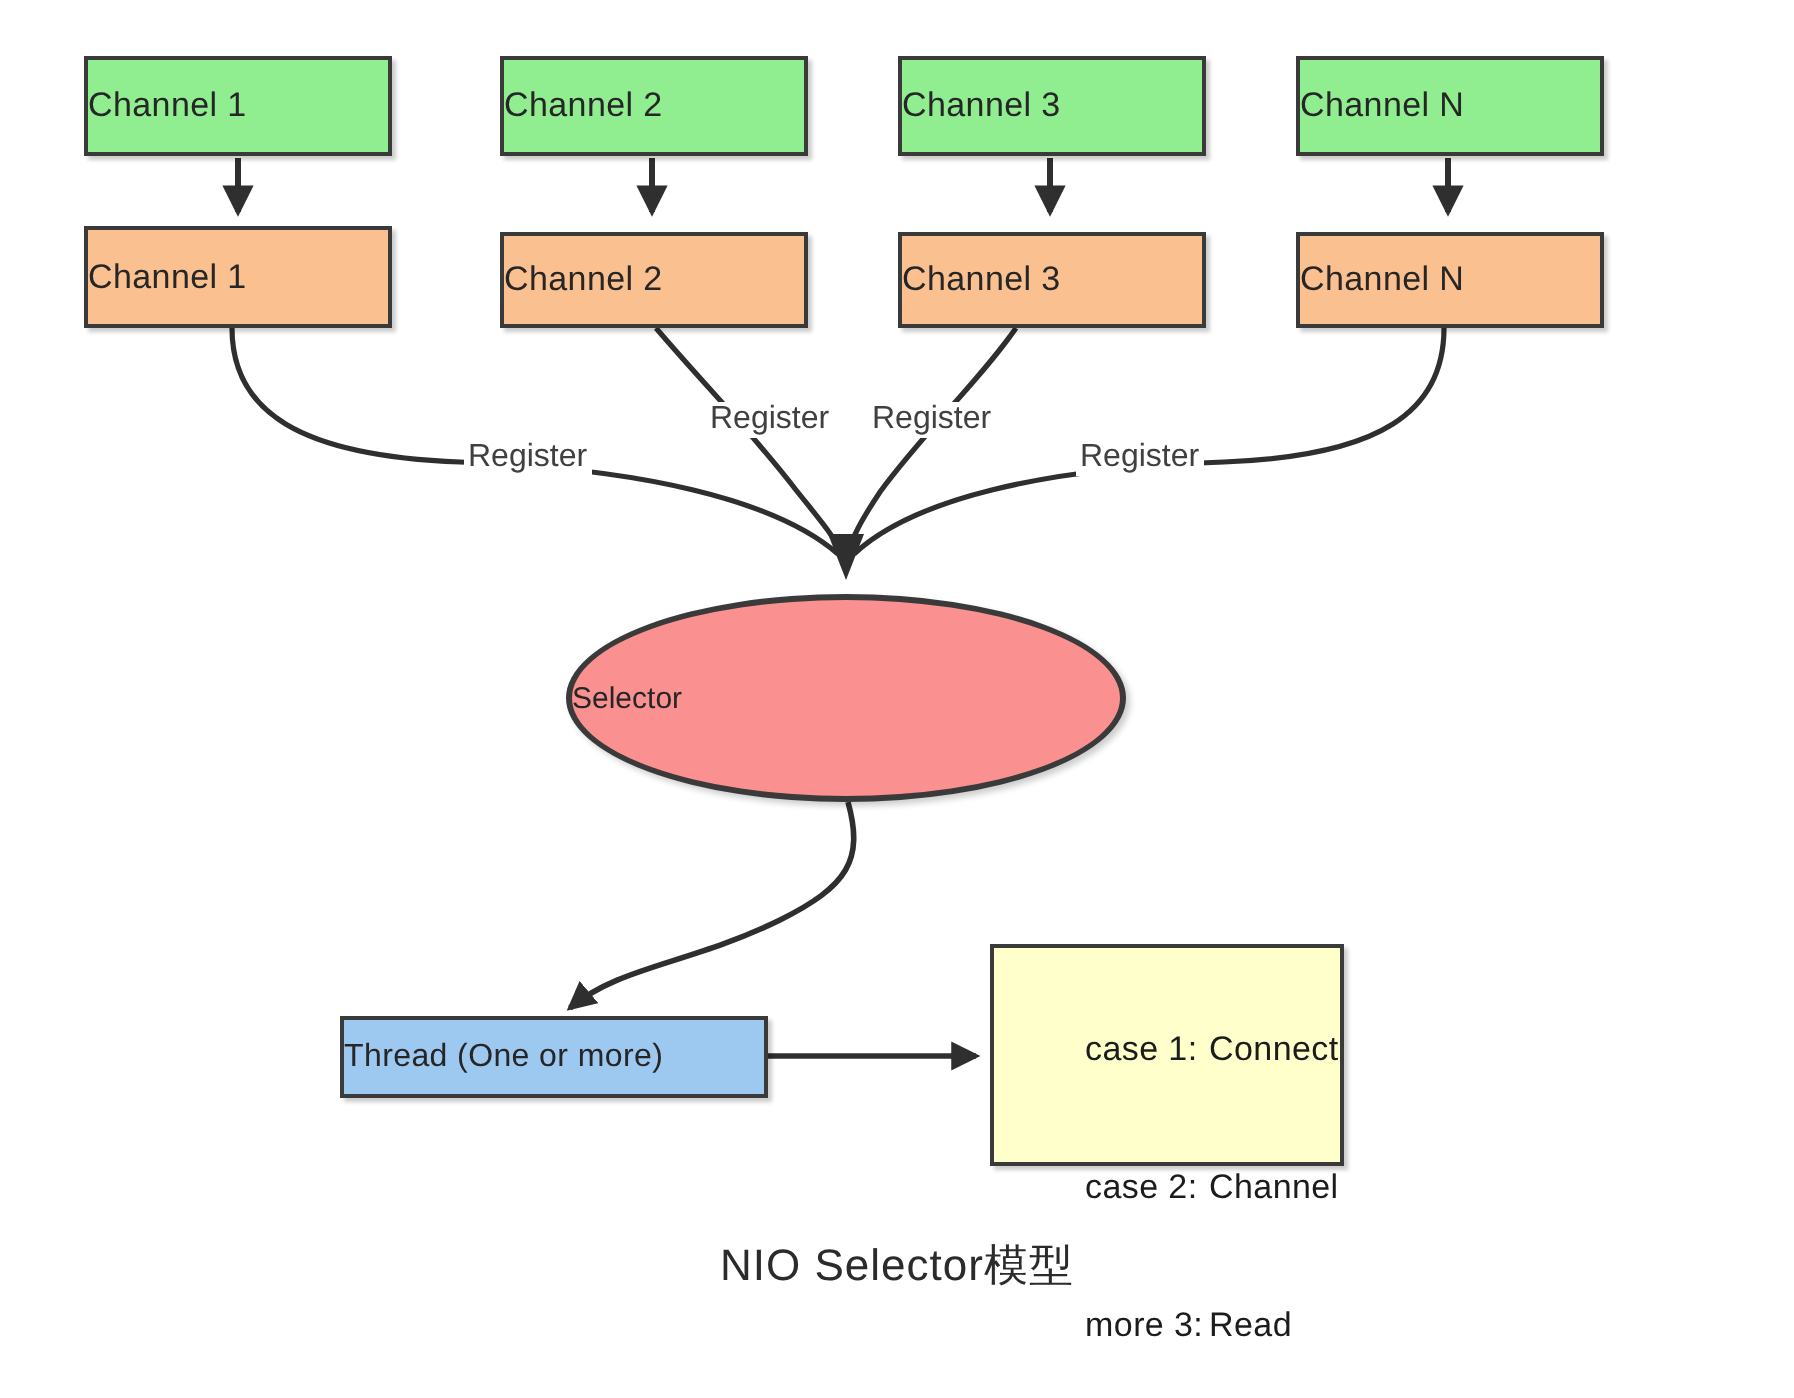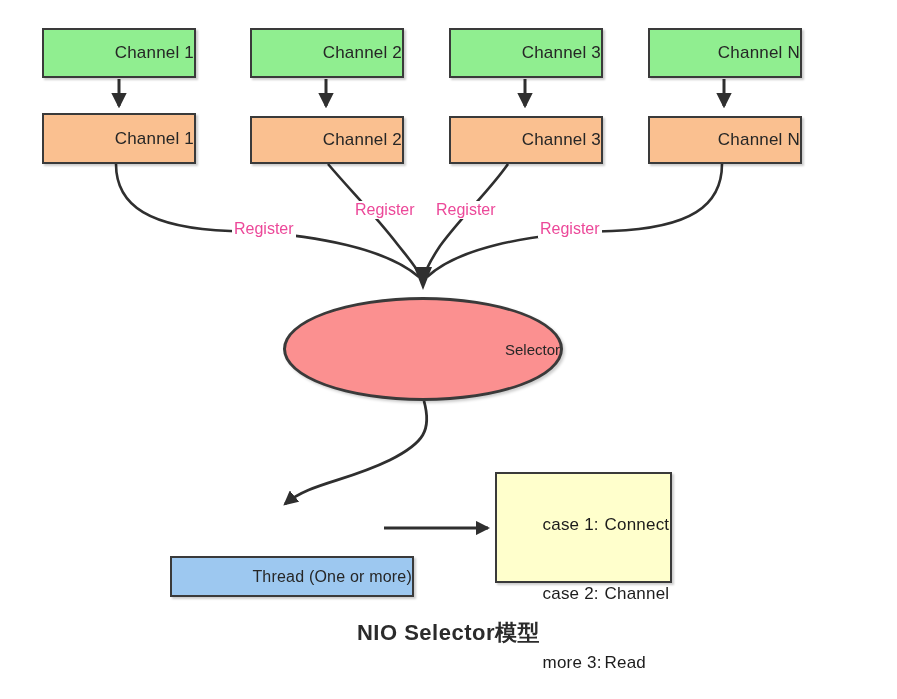--- a/index.html
+++ b/index.html
@@ -23,21 +23,21 @@
     top: 0;
     width: 897px;
     height: 699px;
     pointer-events: none;
   }
   .node {
     position: absolute;
     box-sizing: border-box;
     display: flex;
     align-items: center;
-    justify-content: flex-end;
+    justify-content: flex-start;
     border: 2px solid #3a3a3a;
     color: #262626;
     font-size: 17px;
     letter-spacing: 0.2px;
     white-space: nowrap;
     box-shadow: 2px 2px 2px rgba(0,0,0,0.20);
   }
   .node.green  { background: #90ee90; }
   .node.orange { background: #fac090; }
   .node.blue   { background: #9dc8f0; }
@@ -49,50 +49,49 @@
     padding: 16px 12px 0 16px;
   }
   .ellipse {
     position: absolute;
     box-sizing: border-box;
     border: 3px solid #3a3a3a;
     border-radius: 50%;
     background: #fb9090;
     display: flex;
     align-items: center;
-    justify-content: flex-end;
+    justify-content: flex-start;
     color: #262626;
     font-size: 15px;
     box-shadow: 2px 2px 3px rgba(0,0,0,0.20);
   }
   .case-line {
     font-size: 17px;
     color: #1c1c1c;
     line-height: 23px;
     white-space: pre;
   }
   .case-key { display: inline-block; width: 62px; }
   .edge-label {
     position: absolute;
     font-size: 16px;
-    color: #ec4899;
+    color: #404040;
     background: #ffffff;
     padding: 0 2px;
     white-space: nowrap;
   }
   #figure-title {
     position: absolute;
     left: 0;
     top: 618px;
     width: 897px;
     text-align: center;
     font-size: 22px;
     color: #2b2b2b;
     letter-spacing: 0.5px;
-    font-weight: bold;
   }
 </style>
 </head>
 <body>
 
 <div id="canvas">
 
   <svg id="edges" viewBox="0 0 897 699" xmlns="http://www.w3.org/2000/svg">
     <defs>
       <marker id="arrow" viewBox="0 0 10 10" refX="8.5" refY="5" markerWidth="5.2" markerHeight="5.2" orient="auto-start-reverse">
@@ -154,21 +153,21 @@
 
   <div class="edge-label" style="left:232px; top:220px;">Register</div>
   <div class="edge-label" style="left:353px; top:201px;">Register</div>
   <div class="edge-label" style="left:434px; top:201px;">Register</div>
   <div class="edge-label" style="left:538px; top:220px;">Register</div>
 
   <div class="ellipse" style="left:283px; top:297px; width:280px; height:104px;">
     <span>Selector</span>
   </div>
 
-  <div class="node blue" style="left:170px; top:508px; width:244px; height:41px; font-size:16px;margin-top:48px;">
+  <div class="node blue" style="left:170px; top:508px; width:214px; height:41px; font-size:16px;">
     <span>Thread (One or more)</span>
   </div>
 
   <div class="node yellow" style="left:495px; top:472px; width:177px; height:111px;">
     <div class="case-line">
       <span class="case-key">case 1:</span><span>Connect</span>
     </div>
     <div class="case-line">
       <span class="case-key">case 2:</span><span>Channel</span>
     </div>

